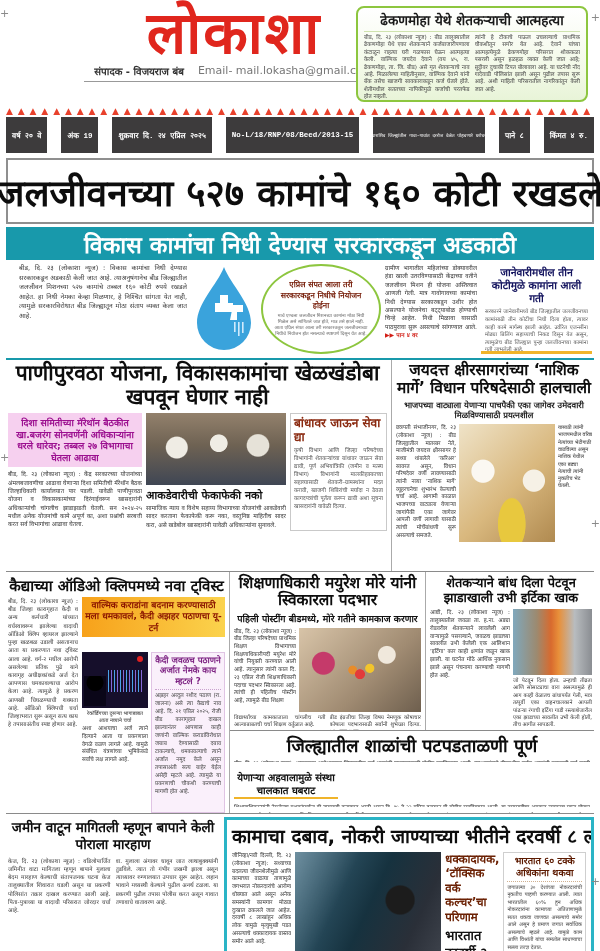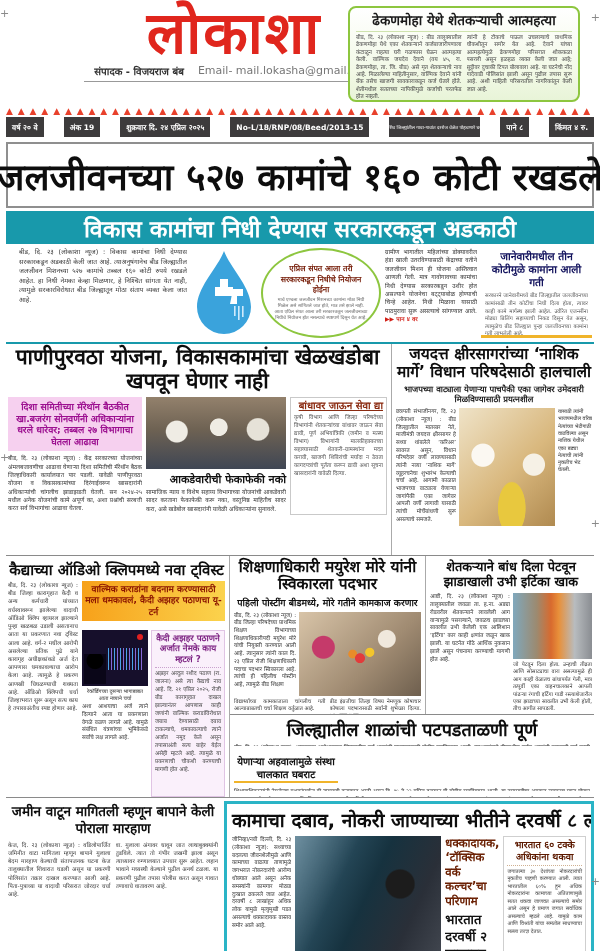--- a/index.html
+++ b/index.html
@@ -16,28 +16,28 @@
   .mast-center { position:absolute; left:78px; top:2px; width:300px; text-align:center; }
   .paper-title { font-size:58px; line-height:1.1; font-weight:800; color:#e0261d; letter-spacing:2px; }
   .mast-row { display:flex; align-items:center; justify-content:center; gap:14px; border-bottom:1px solid #999; padding-bottom:3px; margin-top:-2px; }
   .editor { font-size:10px; font-weight:700; color:#333; }
   .email { font-size:11px; color:#777; }
   .phone-wrap { position:absolute; left:420px; top:88px; display:flex; align-items:center; gap:3px; }
   .phone-icon { width:9px; height:9px; border-radius:50%; background:#2bb741; color:#fff; font-size:6px; line-height:9px; text-align:center; }
   .phone-icon::before { content:"✆"; }
   .phone-num { font-size:8px; color:#555; }
 
-  .suicide-box { position:absolute; right:14px; top:6px; width:232px; height:96px; border:2px solid #8dc63f; border-radius:8px; background:linear-gradient(180deg,#ffffff 0%,#f2f9e6 70%,#e8f4d8 100%); padding:3px 6px; overflow:hidden; }
+  .suicide-box { position:absolute; right:6px; top:6px; width:232px; height:96px; border:2px solid #8dc63f; border-radius:8px; background:linear-gradient(180deg,#ffffff 0%,#f2f9e6 70%,#e8f4d8 100%); padding:3px 6px; overflow:hidden; }
   .suicide-head { font-size:13.5px; font-weight:800; color:#1a1a1a; text-align:center; border-bottom:1px solid #cfe3ae; padding-bottom:2px; }
   .suicide-cols { display:flex; gap:5px; margin-top:2px; }
   .suicide-cols div { flex:1; font-size:5.6px; line-height:1.32; color:#444; text-align:justify; overflow:hidden; height:68px; }
 
   
   .drops { height:10px; overflow:hidden; color:#e8412c; font-size:9px; line-height:10px; letter-spacing:1px; white-space:nowrap; text-align:center; }
-  .dateline { display:flex; gap:20px; height:20px; margin-top:1px; }
+  .dateline { display:flex; gap:14px; height:36px; margin-top:1px;font-family:Liberation Mono, monospace; }
   .dateline > div { background:#3d3b3c; color:#fff; font-size:7.5px; font-weight:700; display:flex; align-items:center; justify-content:center; padding:0 6px; white-space:nowrap; }
   .dl-mid { flex:1; font-size:4.6px !important; font-weight:400 !important; overflow:hidden; }
 
   
   .main-head-box { border:2px solid #8f8f8f; margin-top:5px; height:66px; display:flex; align-items:center; justify-content:center; }
   .main-head { font-size:37px; font-weight:900; color:#0d0d0d; letter-spacing:0; white-space:nowrap; }
   .sub-head-bar { background:#1899ab; height:33px; margin-top:3px; display:flex; align-items:center; justify-content:center; }
   .sub-head { color:#ffffff; font-size:23px; font-weight:800; white-space:nowrap; }
 
   
@@ -61,44 +61,44 @@
   .pani-colA { width:134px; display:flex; flex-direction:column; gap:3px; }
   .pink-box { background:#f6d0ef; color:#9c1090; font-size:9.3px; font-weight:800; text-align:center; line-height:1.25; padding:4px 3px; }
   .pani-body { font-size:5.9px; line-height:1.4; color:#333; text-align:justify; overflow:hidden; flex:1; }
   .pani-colB { width:140px; display:flex; flex-direction:column; gap:2px; }
   .photo { width:100%; }
   .photo-meeting { height:72px; background:
      radial-gradient(circle at 22% 48%, #efece4 9%, transparent 10%),
      radial-gradient(circle at 52% 42%, #efece4 10%, transparent 11%),
      radial-gradient(circle at 80% 45%, #e6e2d8 9%, transparent 10%),
      linear-gradient(180deg,#93816c 0%,#6e6253 45%,#3f4654 100%); }
-  .pani-sub2 { font-size:11px; font-weight:800; text-align:right; color:#111; }
+  .pani-sub2 { font-size:11px; font-weight:800; text-align:left; color:#111; }
   .pani-colC { flex:1; border:1px solid #c9c9c9; padding:2px 3px; overflow:hidden; }
-  .sevabox-title { font-size:10px; font-weight:800; color:#8a2a10; text-align:right; line-height:1.2;text-decoration:underline; }
+  .sevabox-title { font-size:12px; font-weight:800; color:#8a2a10; text-align:left; line-height:1.2; }
   .sevabox-text { font-size:5.5px; color:#555; line-height:1.45; text-align:justify; margin-top:2px; }
 
   .story-jaydatt { flex:1; padding:2px 2px 0 4px; }
   .jd-head { font-size:15.5px; font-weight:900; color:#0d0d0d; text-align:center; line-height:1.15; }
   .jd-sub { font-size:8.3px; font-weight:700; color:#222; text-align:center; line-height:1.3; margin-top:2px; }
   .jd-cols { display:flex; gap:3px; margin-top:3px; height:118px; }
   .jd-col1 { width:60px; font-size:5.5px; line-height:1.4; color:#333; text-align:justify; overflow:hidden; }
   .photo-jaydatt { flex:1; background:
      radial-gradient(circle at 25% 40%, #fbf8f2 11%, transparent 12%),
      radial-gradient(circle at 78% 48%, #f6f1e6 11%, transparent 12%),
      radial-gradient(ellipse at 55% 85%, #e8c83e 18%, transparent 19%),
      linear-gradient(135deg,#efe3c8 0%,#d9b87e 55%,#b08a50 100%); }
   .jd-col3 { width:34px; font-size:5.2px; line-height:1.4; color:#333; overflow:hidden; }
 
   
   .band3 { display:flex; height:242px; overflow:hidden; border-bottom:1px solid #8a8a8a; }
   .story-audio { width:224px; border-right:1px solid #aaa; padding:3px 4px 0 2px; display:flex; flex-direction:column; }
   .audio-head { font-size:15px; font-weight:900; text-align:center; color:#0d0d0d; }
   .audio-main { display:flex; gap:4px; flex:1; margin-top:2px; overflow:hidden; }
   .audio-col1 { width:70px; font-size:5.8px; line-height:1.42; color:#333; text-align:justify; overflow:hidden; }
-  .audio-right { flex:1; display:flex; flex-direction:column; gap:9px; overflow:hidden;align-items:flex-end; }
+  .audio-right { flex:1; display:flex; flex-direction:column; gap:15px; overflow:hidden;align-items:flex-end; }
   .orange-box { background:linear-gradient(90deg,#f7a11a,#fbd34d); color:#8b1500; font-size:9px; font-weight:800; text-align:center; line-height:1.25; padding:3px 2px; }
   .audio-row { display:flex; gap:3px; flex:1; overflow:hidden; }
   .audio-mid { width:66px; display:flex; flex-direction:column; gap:2px; }
   .photo-wave { height:56px; background:#160f2b; position:relative; overflow:hidden; }
   .photo-wave .wave { position:absolute; left:26px; right:4px; top:18px; height:22px;
      background:repeating-linear-gradient(90deg,#4aa3e8 0 1px, transparent 1px 3px, #8468d8 3px 4px, transparent 4px 6px); }
   .photo-wave .sil { position:absolute; left:2px; bottom:2px; width:22px; height:30px; background:radial-gradient(circle at 50% 22%, #000 8px, #0a0618 9px); }
   .photo-wave .reddot { position:absolute; right:5px; top:4px; width:6px; height:6px; border-radius:50%; background:#e02020; }
   .audio-caption { font-size:5.2px; color:#333; text-align:center; line-height:1.3; }
   .audio-body2 { font-size:5.5px; color:#333; line-height:1.4; text-align:justify; overflow:hidden; flex:1; }
@@ -280,21 +280,21 @@
             <div class="audio-mid">
               <div class="photo-wave">
                 <span class="sil"></span>
                 <span class="wave"></span>
                 <span class="reddot"></span>
               </div>
               <div class="audio-caption">रेकॉर्डिंगच्या दुसऱ्या भागाबाबत आता नव्याने चर्चा</div>
               <div class="audio-body2">अशा आशयाचा अर्ज त्याने दिल्याने आता या प्रकरणाला वेगळे वळण लागले आहे. यामुळे संबंधित यंत्रणांच्या भूमिकेकडे सर्वांचे लक्ष लागले आहे.</div>
             </div>
             <div class="violet-box">
-              <div class="violet-title">कैदी अझहर पठाणने अर्जात नेमके काय म्हटलं ?</div>
+              <div class="violet-title">कैदी जवळच पठाणने अर्जात नेमके काय म्हटलं ?</div>
               <div class="violet-text">अझहर अब्दुल रशीद पठाण (रा. जालना) असे त्या कैद्याचे नाव आहे. दि. २१ एप्रिल २०२५, रोजी बीड कारागृहात दाखल झाल्यानंतर आपणास काही जणांनी वाल्मिक कराडांविरोधात जबाब देण्यासाठी दबाव टाकल्याचे, धमकावल्याचे त्याने अर्जात नमूद केले असून तपासाअंती सत्य बाहेर येईल असेही म्हटले आहे. त्यामुळे या प्रकरणाची चौकशी करण्याची मागणी होत आहे.</div>
             </div>
           </div>
         </div>
       </div>
     </div>
 
     <div class="b3-right">
       <div class="b3-top">
         <div class="story-shikshan">

